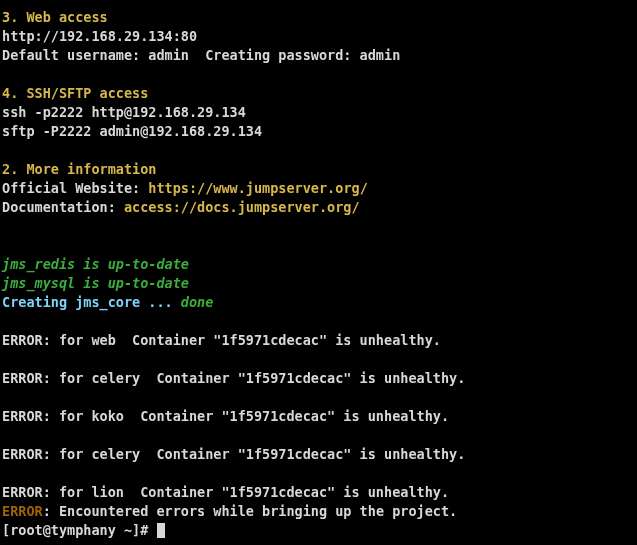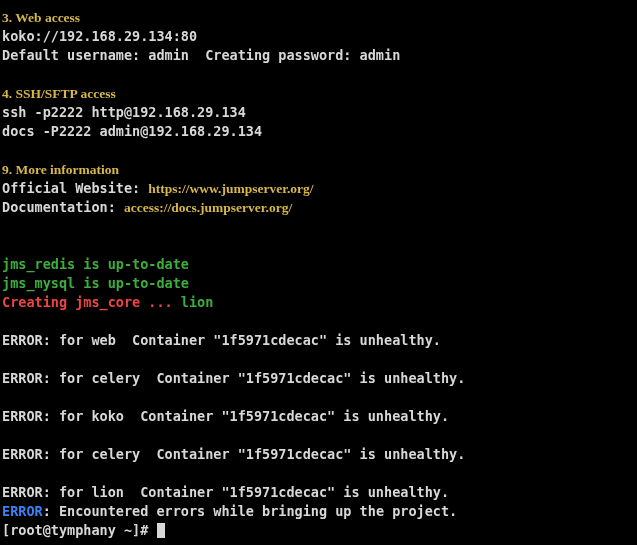--- a/index.html
+++ b/index.html
@@ -13,52 +13,52 @@
   pre.terminal {
     margin: 0;
     padding: 8px 2px 0 2px;
     font-family: "DejaVu Sans Mono", "Liberation Mono", "Consolas", monospace;
     font-size: 13.5px;
     line-height: 19px;
     color: #d8d8d8;
     white-space: pre;
     font-weight: bold;
   }
-  .yellow { color: #d7b74a; font-family: Liberation Serif, serif; }
-  .green  { color: #3cae3c; }
-  .red    { color: #3b82f6; }
-  .white  { color: #ef4444; }
+  .yellow { color: #d7b74a; }
+  .green  { color: #3cae3c; font-style: italic; }
+  .red    { color: #a16207; }
+  .white  { color: #7dd3fc; }
   .cursor-block {
     display: inline-block;
     width: 8px;
     height: 15px;
     background: #d8d8d8;
     vertical-align: text-bottom;
     margin-left: 1px;
   }
 </style>
 </head>
 <body>
 
 <pre class="terminal"><span class="yellow">3. Web access</span>
-<span>koko://192.168.29.134:80</span>
+<span>http://192.168.29.134:80</span>
 <span>Default username: admin  Creating password: admin</span>
 
 <span class="yellow">4. SSH/SFTP access</span>
 <span>ssh -p2222 http@192.168.29.134</span>
-<span>docs -P2222 admin@192.168.29.134</span>
+<span>sftp -P2222 admin@192.168.29.134</span>
 
-<span class="yellow">9. More information</span>
+<span class="yellow">2. More information</span>
 <span>Official Website: </span><span class="yellow">https://www.jumpserver.org/</span>
 <span>Documentation: </span><span class="yellow">access://docs.jumpserver.org/</span>
 
 
 <span class="green">jms_redis is up-to-date</span>
 <span class="green">jms_mysql is up-to-date</span>
-<span class="white">Creating jms_core ... </span><span class="green">lion</span>
+<span class="white">Creating jms_core ... </span><span class="green">done</span>
 
 <span>ERROR: for web  Container "1f5971cdecac" is unhealthy.</span>
 
 <span>ERROR: for celery  Container "1f5971cdecac" is unhealthy.</span>
 
 <span>ERROR: for koko  Container "1f5971cdecac" is unhealthy.</span>
 
 <span>ERROR: for celery  Container "1f5971cdecac" is unhealthy.</span>
 
 <span>ERROR: for lion  Container "1f5971cdecac" is unhealthy.</span>

